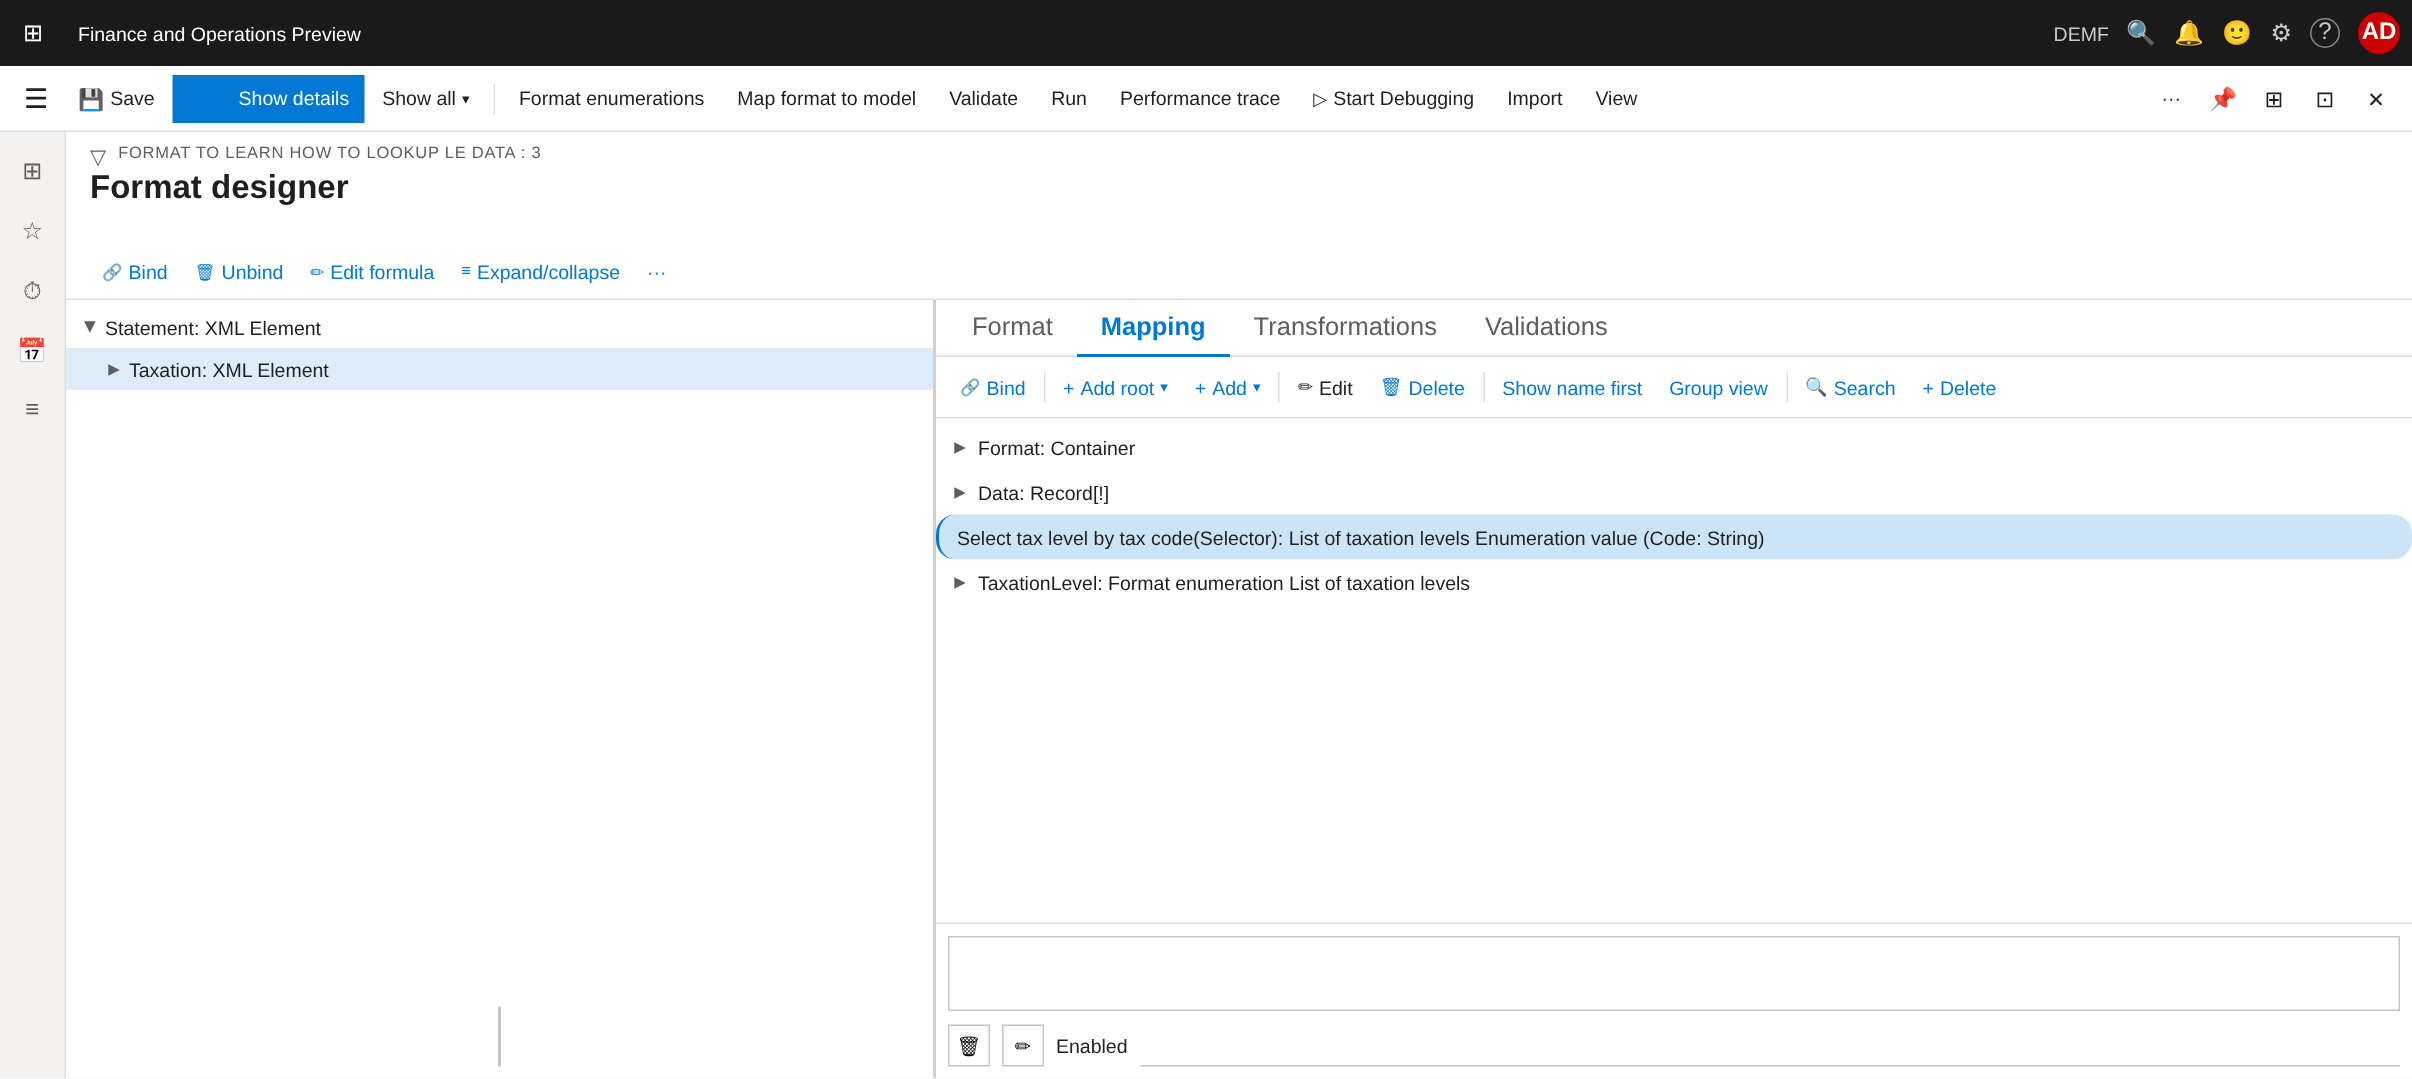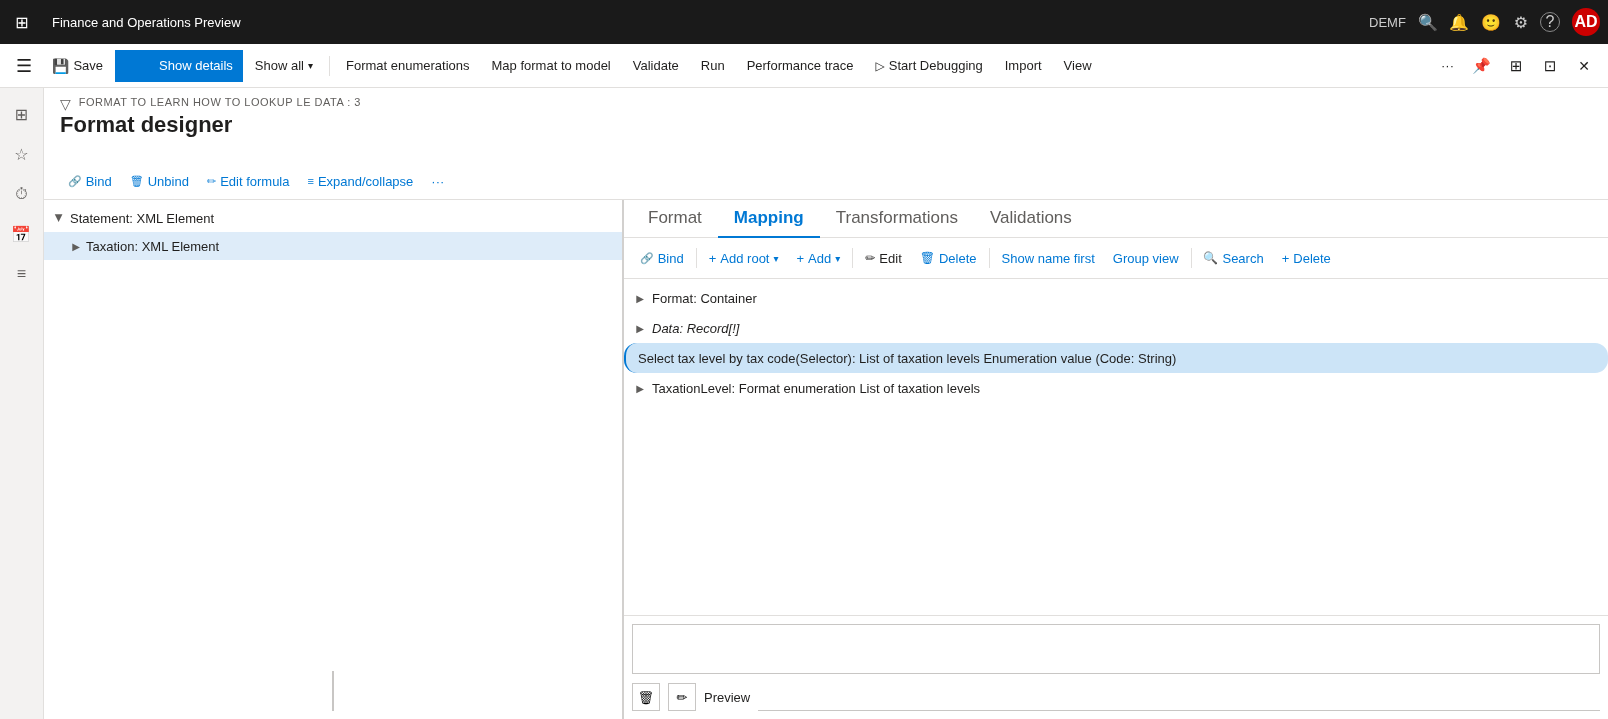--- a/index.html
+++ b/index.html
@@ -426,39 +426,39 @@
           <div class="tree-view">
 
             <div class="r-tree-item">
               <div class="tree-chevron">▶</div>
               <span style="margin-left:4px;">Format: Container</span>
             </div>
 
 
             <div class="r-tree-item indent-1">
               <div class="tree-chevron">▶</div>
-              <span style="margin-left:4px;font-style:italic;">Data: Record[!]</span>
+              <span style="margin-left:4px;">Data: Record[!]</span>
             </div>
 
             <div class="r-tree-item selected indent-2" style="background:#cce4f7; border-left:2px solid #0078d4;border-radius:13px;">
               <span style="margin-left:4px;">Select tax level by tax code(Selector): List of taxation levels Enumeration value (Code: String)</span>
             </div>
 
             <div class="r-tree-item indent-1">
               <div class="tree-chevron">▶</div>
               <span style="margin-left:4px;">TaxationLevel: Format enumeration List of taxation levels</span>
             </div>
           </div>
 
           <div class="bottom-area">
             <textarea class="bottom-text-area" style=""></textarea>
             <div class="bottom-controls">
               <button title="Delete">🗑</button>
               <button title="Edit">✏</button>
-              <span class="enabled-label">Preview</span>
+              <span class="enabled-label">Enabled</span>
               <input type="text" class="enabled-input" value="" style="">
             </div>
           </div>
         </div>
       </div>
     </div>
   </div>
 </div>
 
 </body></html>

